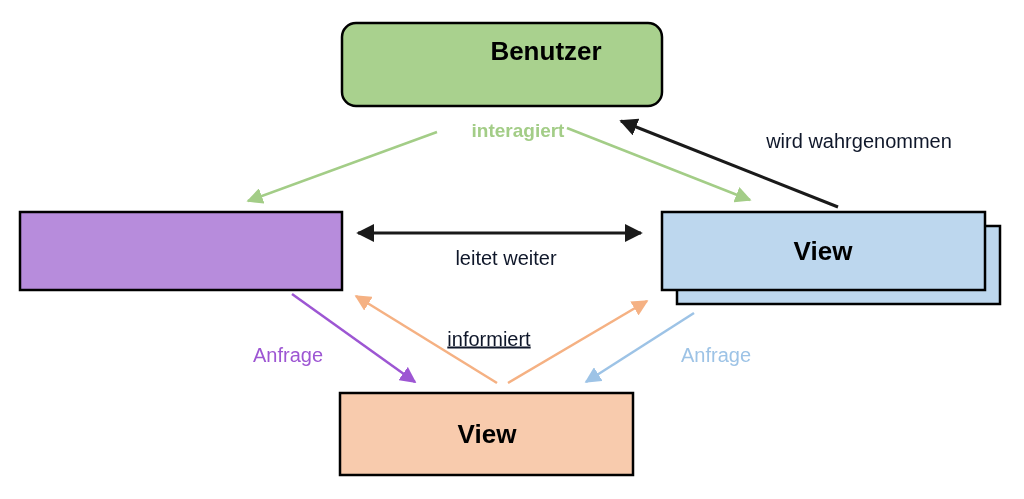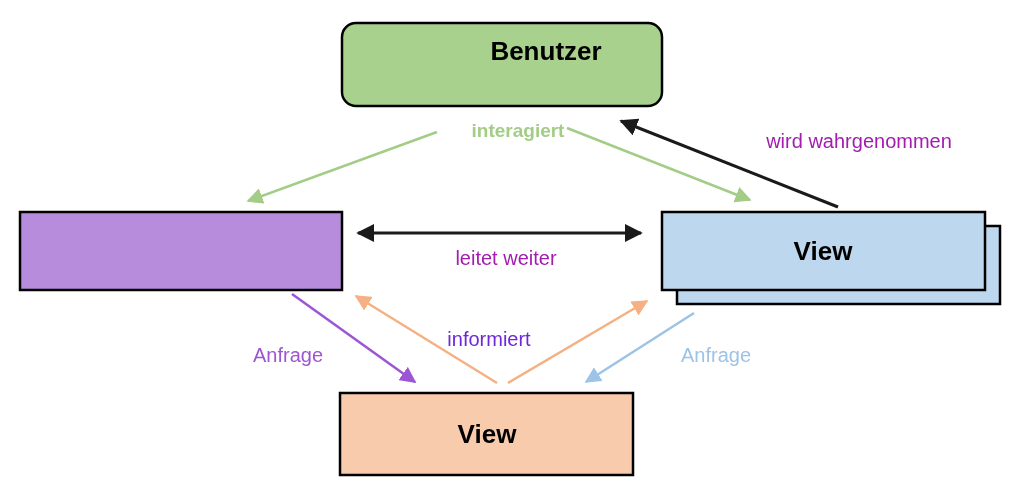--- a/index.html
+++ b/index.html
@@ -28,23 +28,23 @@
     color: #000000;
     white-space: nowrap;
   }
   .edge-label {
     position: absolute;
     transform: translate(-50%, -50%);
     font-size: 20px;
     white-space: nowrap;
   }
   .lbl-green  { color: #a3cd87; font-weight: bold; }
-  .lbl-black  { color: #a21caf; }
+  .lbl-black  { color: #0f172a; }
   .lbl-purple { color: #9d56d3; }
-  .lbl-orange { color: #6d28d9; }
+  .lbl-orange { color: #0f172a; text-decoration: underline; }
   .lbl-blue   { color: #9dc3e6; }
 </style>
 </head>
 <body>
 
 <div class="canvas">
 
   <svg class="layer" width="1024" height="499" viewBox="0 0 1024 499">
     <defs>
       <marker id="m-green" viewBox="0 0 10 10" refX="9" refY="5" markerWidth="6.5" markerHeight="6.5" orient="auto-start-reverse">

